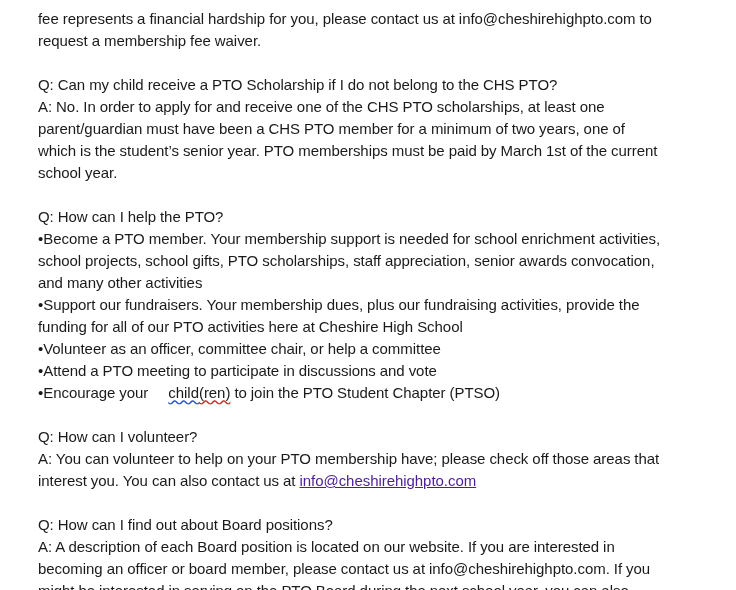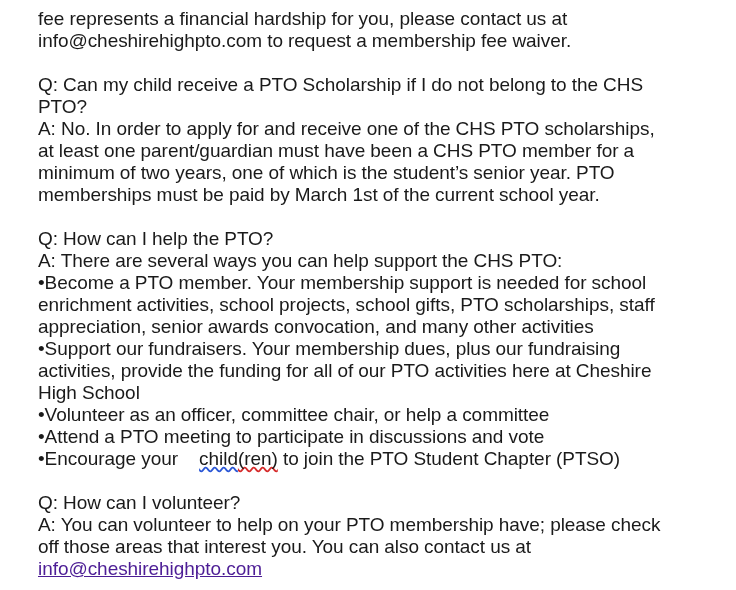--- a/index.html
+++ b/index.html
@@ -24,21 +24,21 @@
     box-sizing: border-box;
     padding: 8px 71px 0 38px;
     position: relative;
   }
   .doc-body {
     width: 627px;
   }
   p.para {
     margin: 0;
     padding: 0;
-    font-size: 19px;
+    font-size: 15px;
     line-height: 22px;
     color: #1a1a1a;
     text-align: left;
     word-spacing: -0.1px;
     letter-spacing: -0.05px;
   }
   p.spacer {
     margin: 0;
     padding: 0;
     height: 22px;
@@ -76,21 +76,20 @@
     <p class="para">fee represents a financial hardship for you, please contact us at info@cheshirehighpto.com to request a membership fee waiver.</p>
 
     <p class="spacer"></p>
 
     <p class="para">Q: Can my child receive a PTO Scholarship if I do not belong to the CHS PTO?</p>
     <p class="para">A: No. In order to apply for and receive one of the CHS PTO scholarships, at least one parent/guardian must have been a CHS PTO member for a minimum of two years, one of which is the student’s senior year. PTO memberships must be paid by March 1st of the current school year.</p>
 
     <p class="spacer"></p>
 
     <p class="para">Q: How can I help the PTO?</p>
-    <p class="para">A: There are several ways you can help support the CHS PTO:</p>
 
     <p class="para bullet-line"><span>•</span><span>Become a PTO member. Your membership support is needed for school enrichment activities, school projects, school gifts, PTO scholarships, staff appreciation, senior awards convocation, and many other activities</span></p>
 
     <p class="para bullet-line"><span>•</span><span>Support our fundraisers. Your membership dues, plus our fundraising activities, provide the funding for all of our PTO activities here at Cheshire High School</span></p>
 
     <p class="para bullet-line"><span>•</span><span>Volunteer as an officer, committee chair, or help a committee</span></p>
 
     <p class="para bullet-line"><span>•</span><span>Attend a PTO meeting to participate in discussions and vote</span></p>
 
     <p class="para bullet-line"><span>•</span><span>Encourage your </span><span class="nowrapseg"><span class="sp-blue">child</span><span class="sp-red">(ren)</span></span><span> to join the PTO Student Chapter (PTSO)</span></p>

